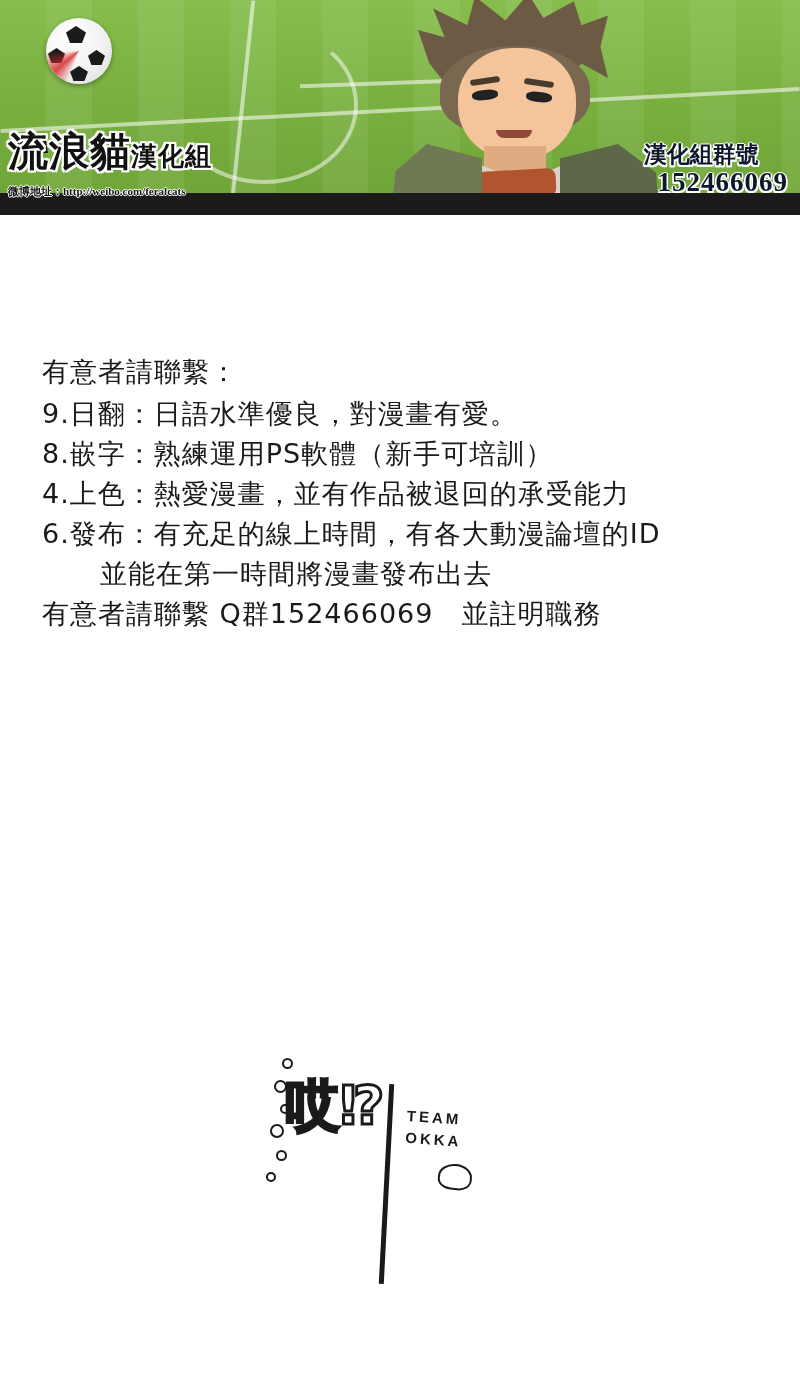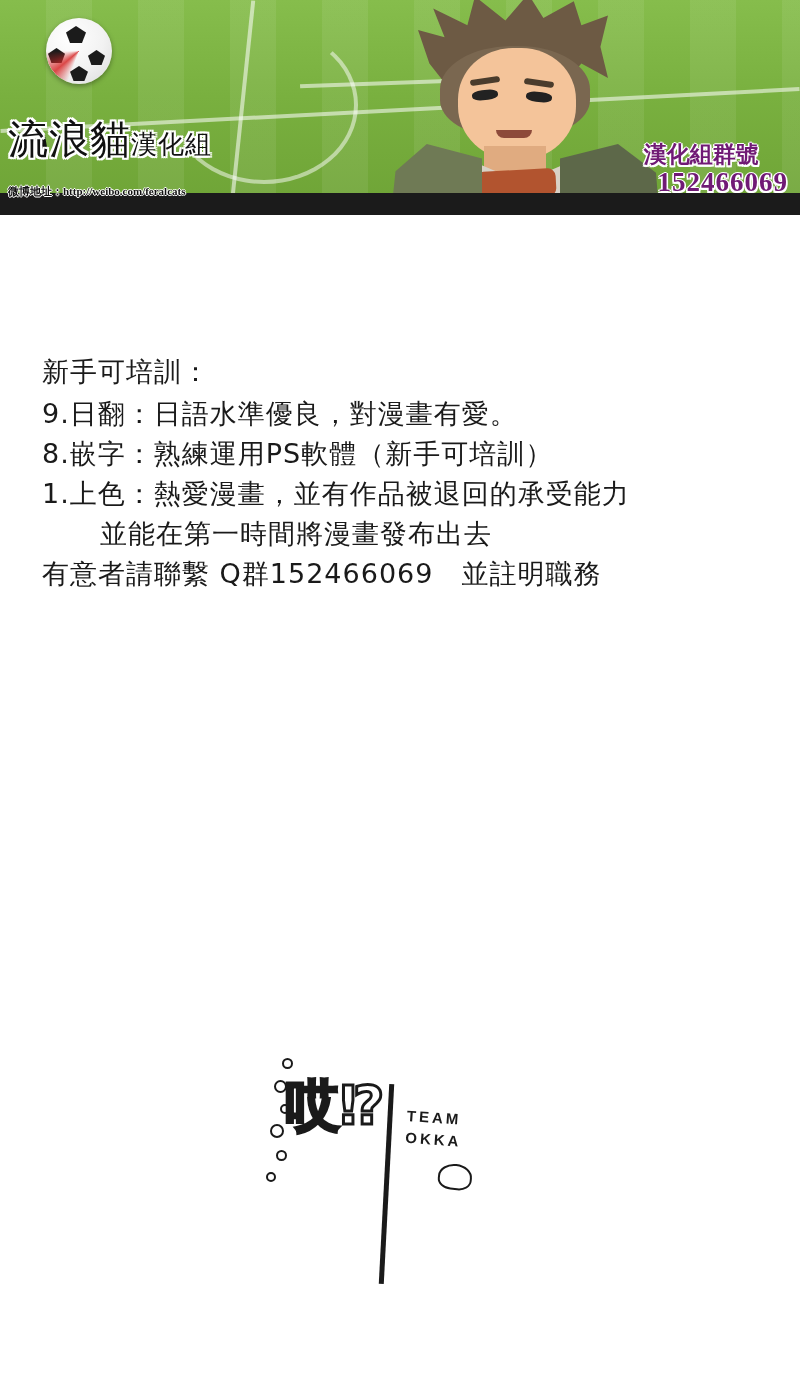--- a/index.html
+++ b/index.html
@@ -173,53 +173,53 @@
     width: 800px; height: 22px;
     background: #1b1b1b;
   }
   .logo-block {
     position: absolute;
     left: 8px; bottom: 16px;
     color: #111;
   }
   .logo-main {
     font-family: "DejaVu Sans", sans-serif;
-    font-weight: normal;
+    font-weight: bold;
     font-size: 40px;
     line-height: 44px;
     letter-spacing: 1px;
     color: #111;
     text-shadow:
       2px 0 0 #fff, -2px 0 0 #fff, 0 2px 0 #fff, 0 -2px 0 #fff,
       2px 2px 0 #fff, -2px 2px 0 #fff, 2px -2px 0 #fff, -2px -2px 0 #fff;
     text-align: right;
   }
   .logo-main .sub {
     font-size: 26px;
   }
   .logo-url {
     font-family: "Liberation Serif", serif;
     font-size: 11px;
     font-weight: bold;
     color: #111;
-    margin-top: 18px;
+    margin-top: 6px;
     text-shadow: 1px 0 0 #fff, -1px 0 0 #fff, 0 1px 0 #fff, 0 -1px 0 #fff;
   }
   .cat-ears {
     position: absolute;
     left: 14px; bottom: 62px;
     width: 34px; height: 24px;
     background: #111;
     clip-path: polygon(0 100%, 10% 18%, 30% 62%, 50% 0, 70% 62%, 90% 18%, 100% 100%);
   }
   .qq-block {
     position: absolute;
     right: 12px; bottom: 18px;
     text-align: center;
-    color: #701a75;
+    color: #0f172a;
   }
   .qq-label {
     font-family: "DejaVu Sans", sans-serif;
     font-weight: bold;
     font-size: 23px;
     line-height: 26px;
     text-shadow:
       1.5px 0 0 #fff, -1.5px 0 0 #fff, 0 1.5px 0 #fff, 0 -1.5px 0 #fff,
       1.5px 1.5px 0 #fff, -1.5px 1.5px 0 #fff;
   }
@@ -377,24 +377,25 @@
       <div class="logo-url">微博地址：http://weibo.com/feralcats</div>
     </div>
 
     <div class="qq-block">
       <div class="qq-label">漢化組群號</div>
       <div class="qq-num">152466069</div>
     </div>
   </div>
 
   <div class="recruit">
-    <div class="row title">新手可培訓：</div>
+    <div class="row title">有意者請聯繫：</div>
     <div class="row">9.日翻：日語水準優良，對漫畫有愛。</div>
     <div class="row">8.嵌字：熟練運用PS軟體（新手可培訓）</div>
-    <div class="row">1.上色：熱愛漫畫，並有作品被退回的承受能力</div>
+    <div class="row">4.上色：熱愛漫畫，並有作品被退回的承受能力</div>
+    <div class="row">6.發布：有充足的線上時間，有各大動漫論壇的ID</div>
     <div class="row indent">並能在第一時間將漫畫發布出去</div>
     <div class="row contact">有意者請聯繫 Q群152466069　並註明職務</div>
   </div>
 
   <div class="bubbles">
     <div class="bub b1"></div>
     <div class="bub b2"></div>
     <div class="bub b3"></div>
     <div class="bub b4"></div>
     <div class="bub b5"></div>

